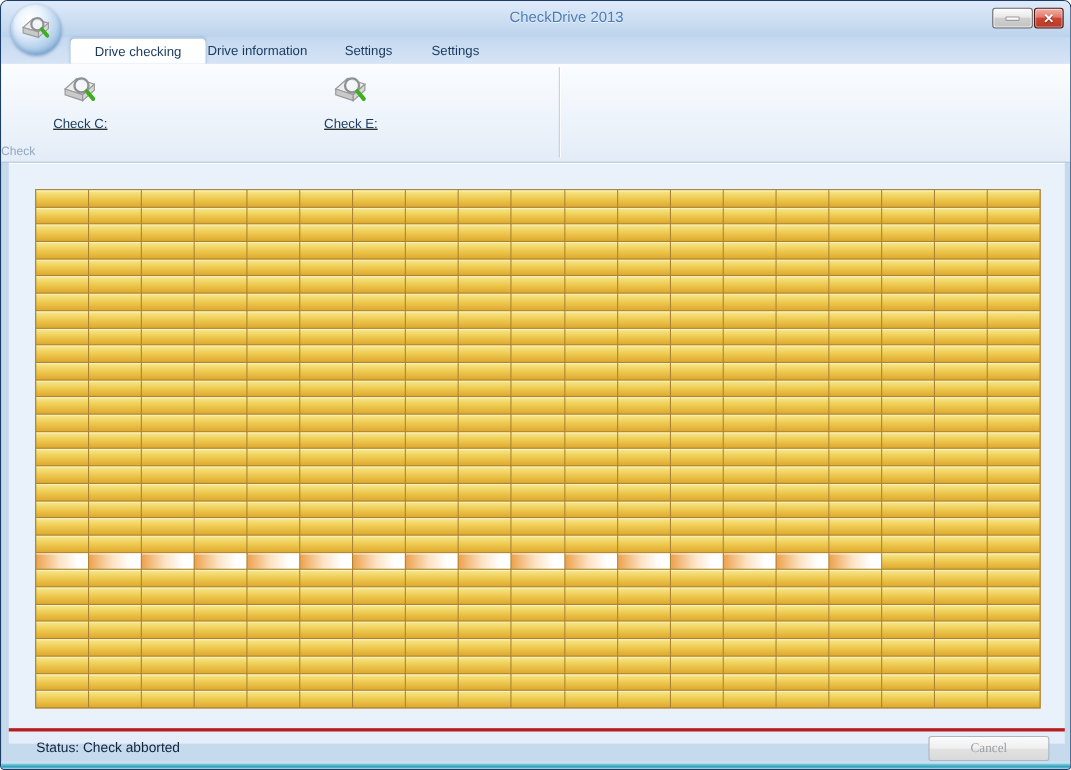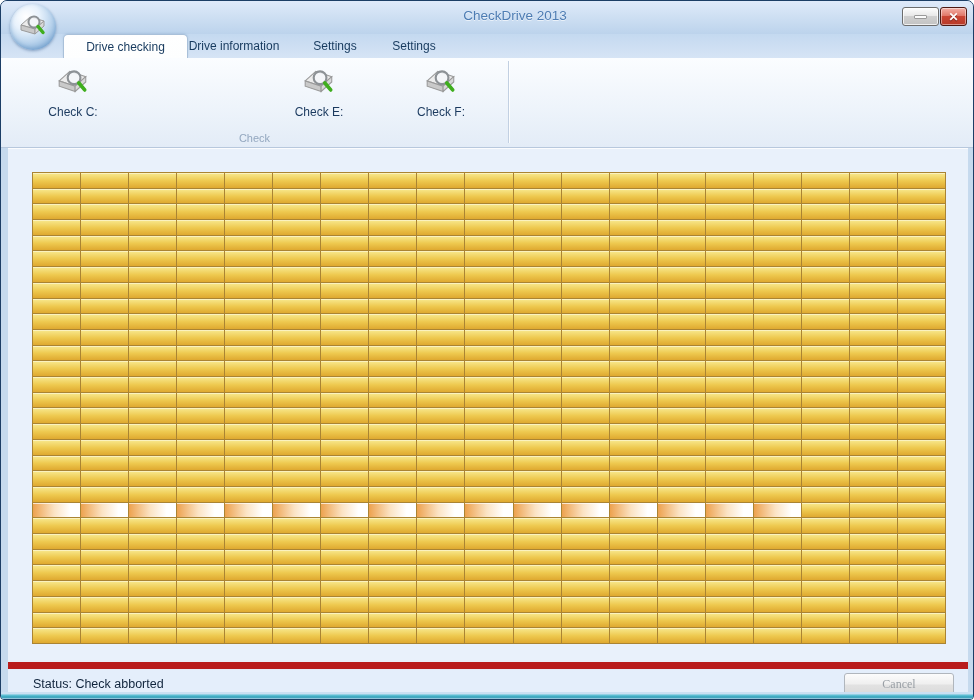--- a/index.html
+++ b/index.html
@@ -80,27 +80,27 @@
 
   
   .ribbon {
     position: absolute; left: 0; top: 57px; width: 972px; height: 90px;
     background: linear-gradient(#fbfdff 0%, #eef4fb 55%, #e3ecf7 100%);
     border-bottom: 1px solid #b7c8dd;
   }
   .ribbon-btn {
     position: absolute; top: 3px; width: 84px; height: 76px;
     display: flex; flex-direction: column; align-items: center;
-    padding-top: 6px; border-radius: 3px; cursor: default;
+    padding-top: 6px; border-radius: 3px; cursor: default; text-decoration: underline;
   }
   .rb-c { left: 30px; } .rb-d { left: 153px; } .rb-e { left: 276px; } .rb-f { left: 398px; }
   .ribbon-btn .rb-label { margin-top: 6px; font-size: 12px; color: #1b3a5f; }
   .group-label {
     position: absolute; left: 0; top: 74px; width: 507px;
-    text-align: center; font-size: 11px; color: #93a7bf;
+    font-size: 11px; color: #93a7bf;
   }
   .ribbon-sep {
     position: absolute; left: 507px; top: 3px; width: 1px; height: 82px;
     background: #c2d0e2; box-shadow: 1px 0 0 rgba(255,255,255,0.8);
   }
 
   
   .main {
     position: absolute; left: 7px; top: 147px; width: 960px; height: 514px;
     background: #e9f1fb;
@@ -116,22 +116,22 @@
     background: linear-gradient(180deg, var(--blockTop, #f8e98f) 0%, #eec94f 52%, var(--blockBottom, #dfa930) 100%);
     box-shadow: inset 0 1px 0 rgba(255,255,255,0.45);
   }
   .block.active {
     background: linear-gradient(90deg, var(--activeLeft, #eda24f) 0%, #fbe3c4 45%, var(--activeRight, #ffffff) 80%);
     box-shadow: inset 0 1px 0 rgba(255,255,255,0.7);
   }
 
   
   .statusbar {
-    position: absolute; left: 7px; top: 661px; width: 960px; height: 30px;
-    background: #e4eefb; border-top: 7px solid #b91c1c;
+    position: absolute; left: 7px; top: 661px; width: 960px; height: 14px;
+    background: #e4eefb; border-top: 3px solid #b91c1c;
   }
   .status-text {
     position: absolute; left: 25px; top: 0; height: 30px;
     display: flex; align-items: center;
     font-size: 12.5px; color: #10243c;
   }
   .cancel-btn {
     position: absolute; right: 14px; top: 4px; width: 110px; height: 23px;
     background: linear-gradient(#fcfcfc 0%, #efefef 48%, #e2e2e2 52%, #d9d9d9 100%);
     border: 1px solid #b0b6bd; border-radius: 3px;
@@ -199,30 +199,20 @@
     <div class="ribbon-btn rb-e">
       <svg width="34" height="32" viewBox="0 0 32 30">
         <polygon points="3,13 13,4 28,9 18,18" fill="#ededed" stroke="#9a9a9a" stroke-width="1"></polygon>
         <polygon points="3,13 3,18 18,23 18,18" fill="#c9c9c9" stroke="#9a9a9a" stroke-width="1"></polygon>
         <polygon points="18,18 28,9 28,14 18,23" fill="#d8d8d8" stroke="#9a9a9a" stroke-width="1"></polygon>
         <circle cx="17" cy="10" r="6" fill="rgba(245,247,250,0.85)" stroke="#8d9296" stroke-width="2"></circle>
         <line x1="21.5" y1="15" x2="27" y2="21.5" stroke="#3fae1e" stroke-width="3.5" stroke-linecap="round"></line>
       </svg>
       <span class="rb-label">Check E:</span>
     </div>
-    <div class="ribbon-btn rb-f">
-      <svg width="34" height="32" viewBox="0 0 32 30">
-        <polygon points="3,13 13,4 28,9 18,18" fill="#ededed" stroke="#9a9a9a" stroke-width="1"></polygon>
-        <polygon points="3,13 3,18 18,23 18,18" fill="#c9c9c9" stroke="#9a9a9a" stroke-width="1"></polygon>
-        <polygon points="18,18 28,9 28,14 18,23" fill="#d8d8d8" stroke="#9a9a9a" stroke-width="1"></polygon>
-        <circle cx="17" cy="10" r="6" fill="rgba(245,247,250,0.85)" stroke="#8d9296" stroke-width="2"></circle>
-        <line x1="21.5" y1="15" x2="27" y2="21.5" stroke="#3fae1e" stroke-width="3.5" stroke-linecap="round"></line>
-      </svg>
-      <span class="rb-label">Check F:</span>
-    </div>
     <div class="ribbon-sep"></div>
     <div class="group-label">Check</div>
   </div>
 
   <div class="main">
     <div class="block-grid" style="grid-template-columns: repeat(19, 1fr); grid-template-rows: repeat(30, 1fr); --gridLine: #aa8433; --blockTop: #f8e98f; --blockBottom: #dfa930; --activeLeft: #eda24f; --activeRight: #ffffff;">
         <div class="block"></div>
         <div class="block"></div>
         <div class="block"></div>
         <div class="block"></div>

